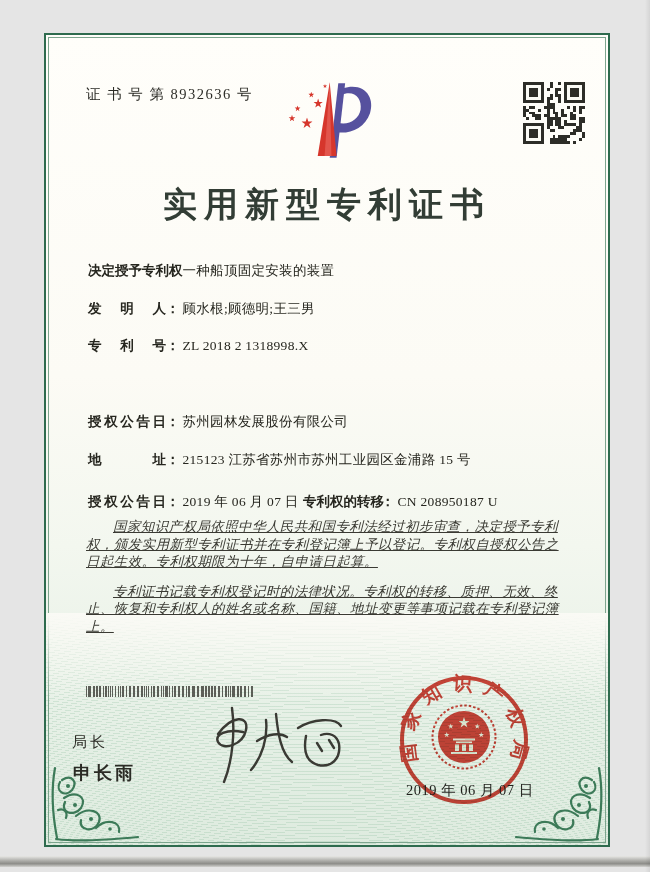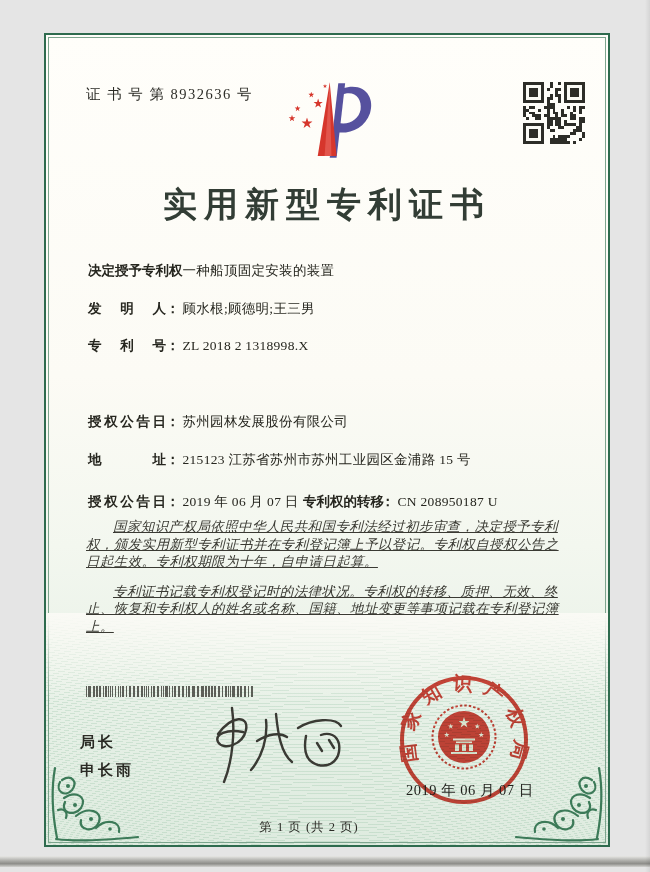--- a/index.html
+++ b/index.html
@@ -46,22 +46,22 @@
   .row{left:88px;font-size:13.5px;line-height:20px;color:#26261f;}
   .lbl{display:inline-block;width:78px;text-align:justify;text-align-last:justify;font-weight:600;vertical-align:top;}
   .colon{font-weight:600;}
   .val{margin-left:3px;letter-spacing:0.3px;}
   .grant2{position:absolute;left:215px;top:0;}
   .paras{position:absolute;left:86px;top:518px;width:480px;font-size:13.5px;line-height:17.6px;
          font-style:italic;letter-spacing:0.4px;color:#3a3a33;white-space:normal;text-decoration:underline;}
   .paras p{text-indent:2em;margin:0;}
   .paras p + p{margin-top:12px;}
   .barcode{left:86px;top:686px;width:168px;height:11px;opacity:.8;}
-  .signer-title{left:80px;top:733px;font-size:15px;letter-spacing:3px;font-weight:700;color:#2b2b25;}
-  .signer-name{left:80px;top:761px;font-size:15px;letter-spacing:3px;font-weight:600;color:#2b2b25;}
+  .signer-title{left:72px;top:733px;font-size:15px;letter-spacing:3px;font-weight:400;color:#2b2b25;}
+  .signer-name{left:73px;top:761px;font-size:18px;letter-spacing:3px;font-weight:600;color:#2b2b25;}
   .signature{left:188px;top:700px;width:160px;height:90px;}
   .seal{left:396px;top:672px;width:136px;height:136px;mix-blend-mode:multiply;opacity:.94;}
   .seal-date{left:406px;top:781px;font-size:14.5px;letter-spacing:0.5px;color:#1e1e1a;z-index:5;}
   .footer{left:44px;top:819px;width:530px;text-align:center;font-size:12.5px;letter-spacing:1px;color:#2b2b26;}
   .scan-edge-bottom{position:absolute;left:0;right:0;top:856px;height:11px;
     background:linear-gradient(180deg,#e8e8e5,#aaaaa6 45%,#8d8d89 70%,#d2d2cf);}
   .scan-edge-right{position:absolute;top:0;bottom:0;right:0;width:5px;
     background:linear-gradient(90deg,rgba(0,0,0,0),rgba(0,0,0,0.07));}
   svg{display:block;}
 </style>
@@ -391,17 +391,16 @@
         <rect x="-9" y="4.5" width="4" height="6.5"></rect>
         <rect x="-2" y="4.5" width="4" height="6.5"></rect>
         <rect x="5" y="4.5" width="4" height="6.5"></rect>
         <rect x="-13" y="12" width="26" height="2"></rect>
       </g>
     </g>
   </svg>
 
   <div class="abs seal-date">2019 年 06 月 07 日</div>
 
-  <div class="abs footer">第 1 页 (共 2 页)</div>
 
   <div class="scan-edge-bottom"></div>
   <div class="scan-edge-right"></div>
 </div>
 
 </body></html>

